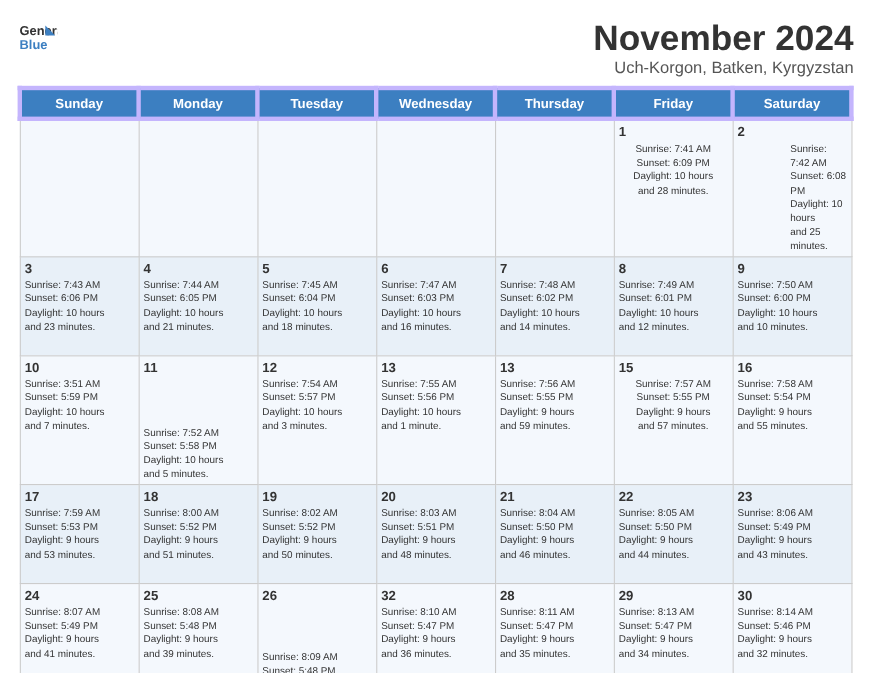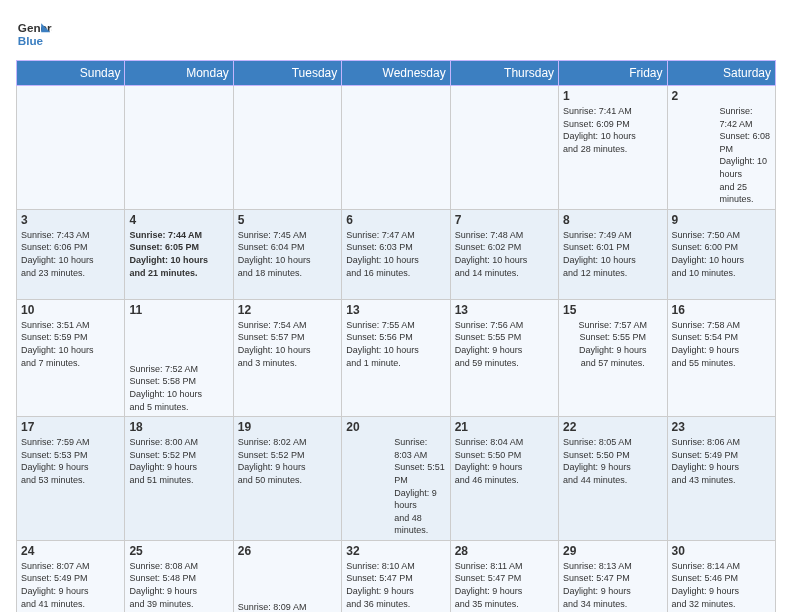--- a/index.html
+++ b/index.html
@@ -39,24 +39,24 @@
     }
     table {
       width: 100%;
       border-collapse: collapse;
       table-layout: fixed;
     }
     thead tr th {
       background-color: #3c7fc1;
       color: #fff;
       font-size: 12px;
-      font-weight: normal;
+      font-weight: bold;
       padding: 5px 4px;
-      text-align: right;
-      border: 1px solid #c4b5fd;
+      text-align: center;
+      border: 4px solid #c4b5fd;
     }
     tbody tr td {
       vertical-align: top;
       border: 1px solid #ccc;
       padding: 3px 4px;
       font-size: 9.5px;
       color: #333;
       min-height: 80px;
       height: 90px;
     }
@@ -81,20 +81,24 @@
 </head>
 <body>
 
 <div class="header-area">
   <div class="logo">
     <svg class="logo-icon" viewBox="0 0 40 40">
       <text x="2" y="18" font-size="13" font-weight="bold" fill="#333">General</text>
       <text x="2" y="32" font-size="13" font-weight="bold" fill="#3c7fc1">Blue</text>
       <polygon points="28,8 38,18 28,18" fill="#3c7fc1"></polygon>
     </svg>
+  </div>
+  <div class="title-area">
+    <div class="month-title">November 2024</div>
+    <div class="subtitle">Uch-Korgon, Batken, Kyrgyzstan</div>
   </div>
 </div>
 
 <table>
   <thead>
     <tr id="weekday-header">
         <th>Sunday</th>
         <th>Monday</th>
         <th>Tuesday</th>
         <th>Wednesday</th>
@@ -105,21 +109,21 @@
   </thead>
   <tbody id="calendar-body">
       <tr>
         <td></td>
         <td></td>
         <td></td>
         <td></td>
         <td></td>
         <td>
           <span class="day-number">1</span>
-          <div class="day-info" style="white-space: pre-line;">Sunrise: 7:41 AM
+          <div class="day-info" style="white-space: pre-line; text-align: center;">Sunrise: 7:41 AM
 Sunset: 6:09 PM
 Daylight: 10 hours
 and 28 minutes.</div>
         </td>
         <td>
           <span class="day-number">2</span>
           <div class="day-info" style="white-space: pre-line; margin-left: 48px;">Sunrise: 7:42 AM
 Sunset: 6:08 PM
 Daylight: 10 hours
 and 25 minutes.</div>
@@ -128,21 +132,21 @@
       <tr>
         <td>
           <span class="day-number">3</span>
           <div class="day-info" style="white-space: pre-line;">Sunrise: 7:43 AM
 Sunset: 6:06 PM
 Daylight: 10 hours
 and 23 minutes.</div>
         </td>
         <td>
           <span class="day-number">4</span>
-          <div class="day-info" style="white-space: pre-line; font-weight: bold;">Sunrise: 7:44 AM
+          <div class="day-info" style="white-space: pre-line;">Sunrise: 7:44 AM
 Sunset: 6:05 PM
 Daylight: 10 hours
 and 21 minutes.</div>
         </td>
         <td>
           <span class="day-number">5</span>
           <div class="day-info" style="white-space: pre-line;">Sunrise: 7:45 AM
 Sunset: 6:04 PM
 Daylight: 10 hours
 and 18 minutes.</div>
@@ -244,21 +248,21 @@
         </td>
         <td>
           <span class="day-number">19</span>
           <div class="day-info" style="white-space: pre-line;">Sunrise: 8:02 AM
 Sunset: 5:52 PM
 Daylight: 9 hours
 and 50 minutes.</div>
         </td>
         <td>
           <span class="day-number">20</span>
-          <div class="day-info" style="white-space: pre-line; margin-left: 48px;">Sunrise: 8:03 AM
+          <div class="day-info" style="white-space: pre-line;">Sunrise: 8:03 AM
 Sunset: 5:51 PM
 Daylight: 9 hours
 and 48 minutes.</div>
         </td>
         <td>
           <span class="day-number">21</span>
           <div class="day-info" style="white-space: pre-line;">Sunrise: 8:04 AM
 Sunset: 5:50 PM
 Daylight: 9 hours
 and 46 minutes.</div>

